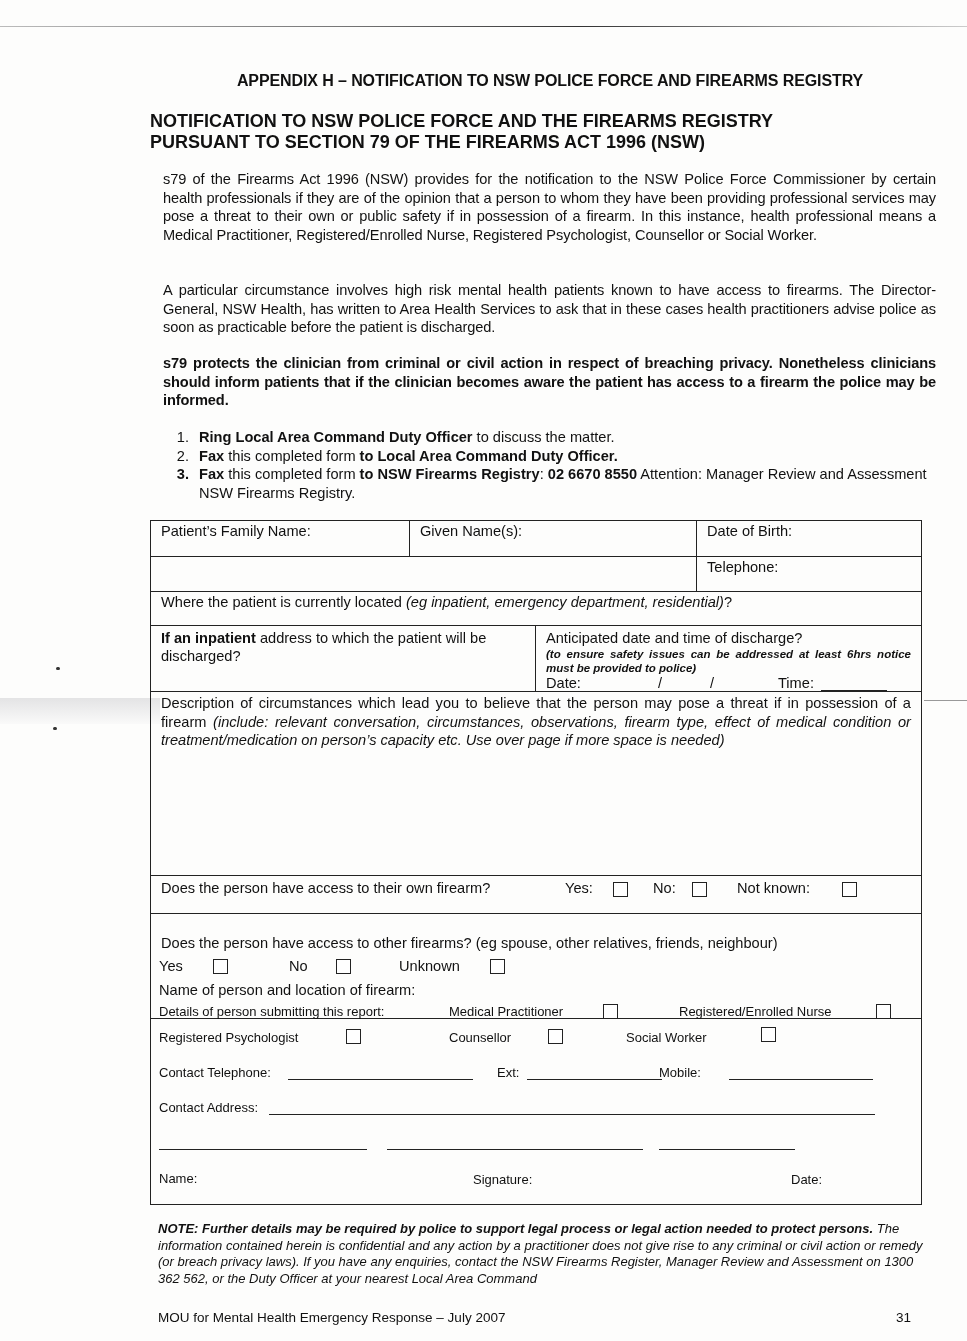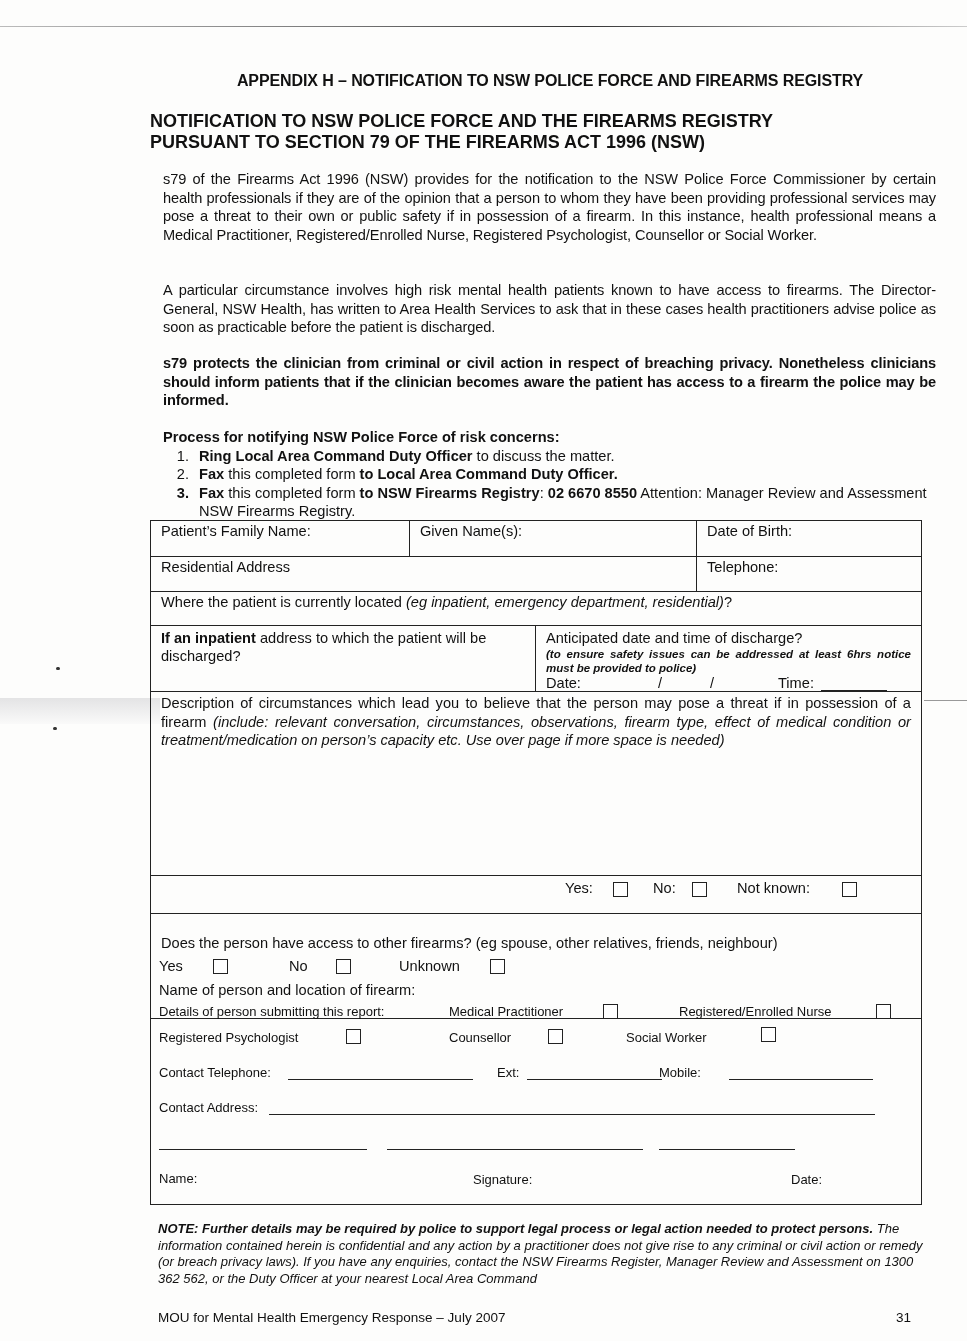--- a/index.html
+++ b/index.html
@@ -82,38 +82,36 @@
 <div class="main-title">
   <div>NOTIFICATION TO NSW POLICE FORCE AND THE FIREARMS REGISTRY</div>
   <div>PURSUANT TO SECTION 79 OF THE FIREARMS ACT 1996 (NSW)</div>
 </div>
 
 <div class="para" style="top:170px;">s79 of the Firearms Act 1996 (NSW) provides for the notification to the NSW Police Force Commissioner by certain health professionals if they are of the opinion that a person to whom they have been providing professional services may pose a threat to their own or public safety if in possession of a firearm.  In this instance, health professional means a Medical Practitioner, Registered/Enrolled Nurse, Registered Psychologist, Counsellor or Social Worker.</div>
 <div class="para" style="top:281px;">A particular circumstance involves high risk mental health patients known to have access to firearms. The Director-General, NSW Health, has written to Area Health Services to ask that in these cases health practitioners advise police as soon as practicable before the patient is discharged.</div>
 <div class="para bold" style="top:354px;">s79 protects the clinician from criminal or civil action in respect of breaching privacy. Nonetheless clinicians should inform patients that if the clinician becomes aware the patient has access to a firearm the police may be informed.</div>
 
 <div class="process">
-  <div class="head">Process for notifying NSW Police Force of risk concerns:</div>
   <ol>
     <li><b>Ring Local Area Command Duty Officer</b><span> to discuss the matter.</span></li>
     <li><b>Fax</b><span> this completed form </span><b>to Local Area Command Duty Officer.</b></li>
     <li style="font-weight:bold;"><b>Fax</b><span style="font-weight:normal"> this completed form </span><b>to NSW Firearms Registry</b><span style="font-weight:normal">: </span><b>02 6670 8550</b><span style="font-weight:normal"> Attention: Manager Review and Assessment NSW Firearms Registry.</span></li>
   </ol>
 </div>
 
 <div class="form">
 
   <div class="row" style="top:0;height:36px;">
     <div class="cell" style="left:0;width:258px;"><span>Patient’s Family Name:</span></div>
     <div class="cell vline" style="left:258px;width:287px;"><span>Given Name(s):</span></div>
     <div class="cell vline" style="left:545px;right:0;"><span>Date of Birth:</span></div>
   </div>
 
   <div class="row" style="top:36px;height:35px;">
-    <div class="cell" style="left:0;width:545px;"><span>Residential Address</span></div>
     <div class="cell vline" style="left:545px;right:0;"><span>Telephone:</span></div>
   </div>
 
   <div class="row" style="top:71px;height:34px;">
     <div class="cell" style="left:0;right:0;"><span>Where the patient is currently located </span><span class="italic">(eg inpatient, emergency department, residential)</span><span>?</span></div>
   </div>
 
   <div class="row" style="top:105px;height:66px;">
     <div class="cell" style="left:0;width:384px;line-height:18px;padding-top:3px;"><b>If an inpatient</b><span> address to which the patient will be discharged?</span></div>
     <div class="cell vline" style="left:384px;right:0;padding-top:3px;">
@@ -127,20 +125,21 @@
         <span class="line" style="left:275px;width:66px;top:15px;"></span>
       </div>
     </div>
   </div>
 
   <div class="row" style="top:171px;height:184px;">
     <div class="cell" style="left:0;right:0;line-height:18.5px;padding-top:2px;text-align:justify;"><span>Description of circumstances which lead you to believe that the person may pose a threat if in possession of a firearm </span><span class="italic">(include: relevant conversation, circumstances, observations, firearm type, effect of medical condition or treatment/medication on person’s capacity etc. Use over page if more space is needed)</span></div>
   </div>
 
   <div class="row" style="top:355px;height:38px;">
+    <span class="abs" style="left:10px;top:4px;font-size:14.6px;">Does the person have access to their own firearm?</span>
     <span class="abs" style="left:414px;top:4px;font-size:14.6px;">Yes:</span>
     <span class="cb abs" style="left:462px;top:6px;"></span>
     <span class="abs" style="left:502px;top:4px;font-size:14.6px;">No:</span>
     <span class="cb abs" style="left:541px;top:6px;"></span>
     <span class="abs" style="left:586px;top:4px;font-size:14.6px;">Not known:</span>
     <span class="cb abs" style="left:691px;top:6px;"></span>
   </div>
 
   <div class="row" style="top:375px;height:87px;margin-top:36px;">
     <span class="abs" style="left:10px;top:3px;font-size:14.6px;">Does the person have access to other firearms?  (eg spouse, other relatives, friends, neighbour)</span>

